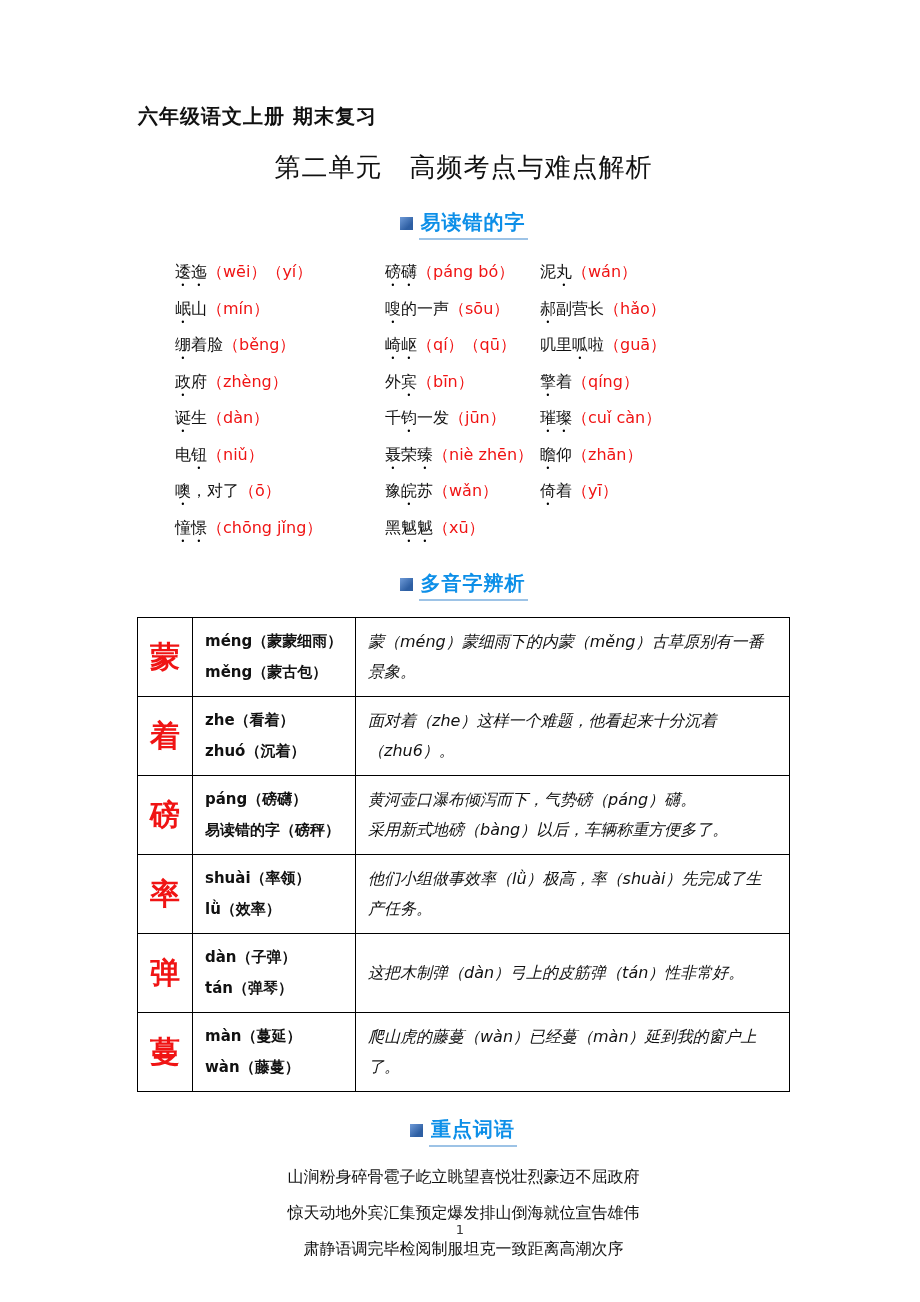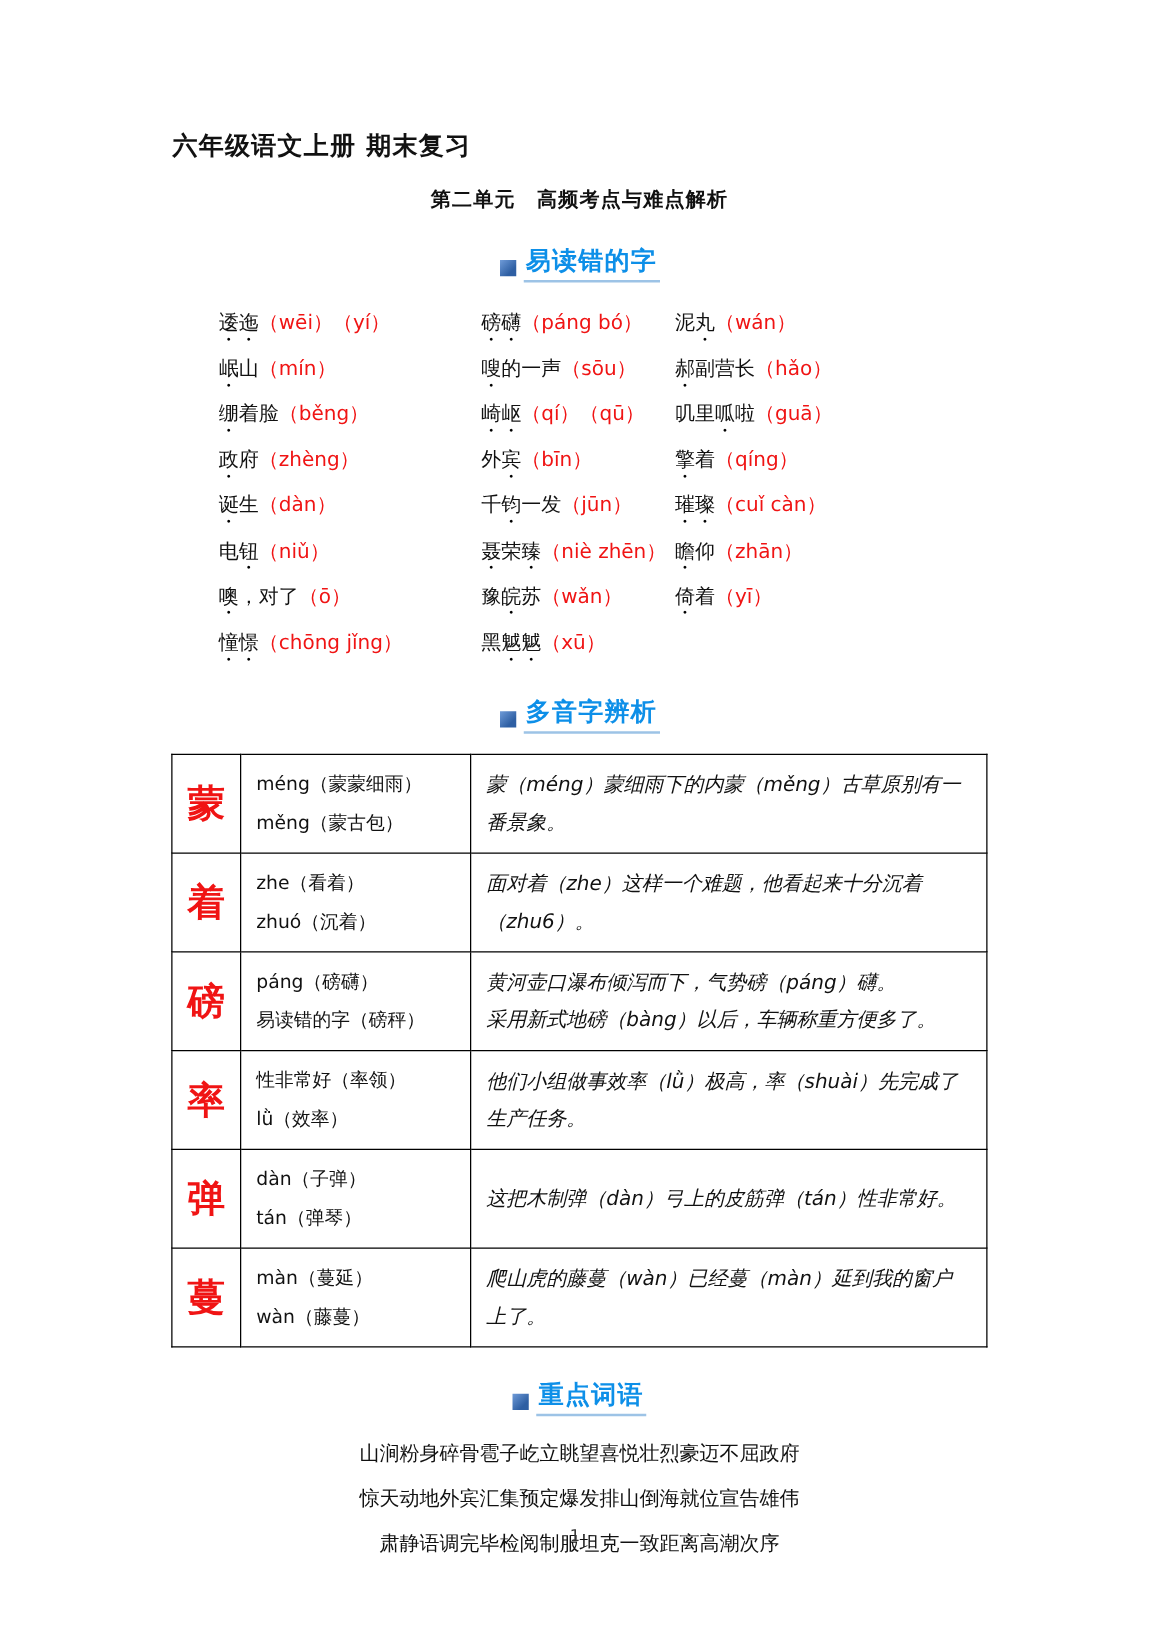--- a/index.html
+++ b/index.html
@@ -14,25 +14,25 @@
     margin:0 auto;
     background:#fff;
     padding:103px 130px 0 137px;
     overflow:hidden;
   }
   .doc-title {
     font-size:20px; font-weight:bold; margin-left:1px;
     letter-spacing:1px;
   }
   .doc-subtitle {
-    font-size:16px; font-weight:bold; text-align:center;
+    font-size:26px; font-weight:normal; text-align:center;
     margin-top:20px; letter-spacing:1px;
   }
   .sec-header {
-    display:flex; align-items:center; justify-content:center;
+    display:flex; justify-content:center;
     margin-top:24px;
   }
   .bullet {
     width:13px; height:13px; flex:0 0 13px;
     background:linear-gradient(135deg,#6f9bd8 0%,var(--bullet,#2e5fa3) 70%);
     margin-right:6px; margin-top:8px;
   }
   .sec-title {
     font-size:20px; font-weight:bold;
     color:var(--accent,#0d8fe8);
@@ -60,21 +60,21 @@
     width:653px;
     table-layout:fixed;
   }
   .poly-table td { border:1px solid var(--border,#000); height:73px; vertical-align:middle; }
   .char-cell {
     width:55px; text-align:center;
     color:var(--red,#f01414);
     font-size:30px; font-weight:bold;
     font-family:"DejaVu Serif","Liberation Serif",serif;
   }
-  .read-cell { width:184px; font-size:15px; padding:8px 6px 8px 12px; }
+  .read-cell { width:163px; font-size:15px; padding:8px 6px 8px 12px;font-weight:bold; }
   .reading { line-height:31px; white-space:nowrap; }
   .ex-cell {
     font-size:16px; padding:8px 12px; line-height:30px;
     white-space:pre-line;
     font-style:italic;
   }
   .kw-lines { margin-top:12px; }
   .kw-line {
     display:flex; justify-content:center; 
     font-size:16px; line-height:36px; white-space:nowrap;
@@ -152,21 +152,21 @@
           <td class="read-cell">
             <div class="reading">páng（磅礴）</div>
             <div class="reading">易读错的字（磅秤）</div>
           </td>
           <td class="ex-cell">黄河壶口瀑布倾泻而下，气势磅（páng）礴。
 采用新式地磅（bàng）以后，车辆称重方便多了。</td>
         </tr>
         <tr class="poly-row">
           <td class="char-cell">率</td>
           <td class="read-cell">
-            <div class="reading">性非常好（率领）</div>
+            <div class="reading">shuài（率领）</div>
             <div class="reading">lǜ（效率）</div>
           </td>
           <td class="ex-cell">他们小组做事效率（lǜ）极高，率（shuài）先完成了生产任务。</td>
         </tr>
         <tr class="poly-row">
           <td class="char-cell">弹</td>
           <td class="read-cell">
             <div class="reading">dàn（子弹）</div>
             <div class="reading">tán（弹琴）</div>
           </td>

